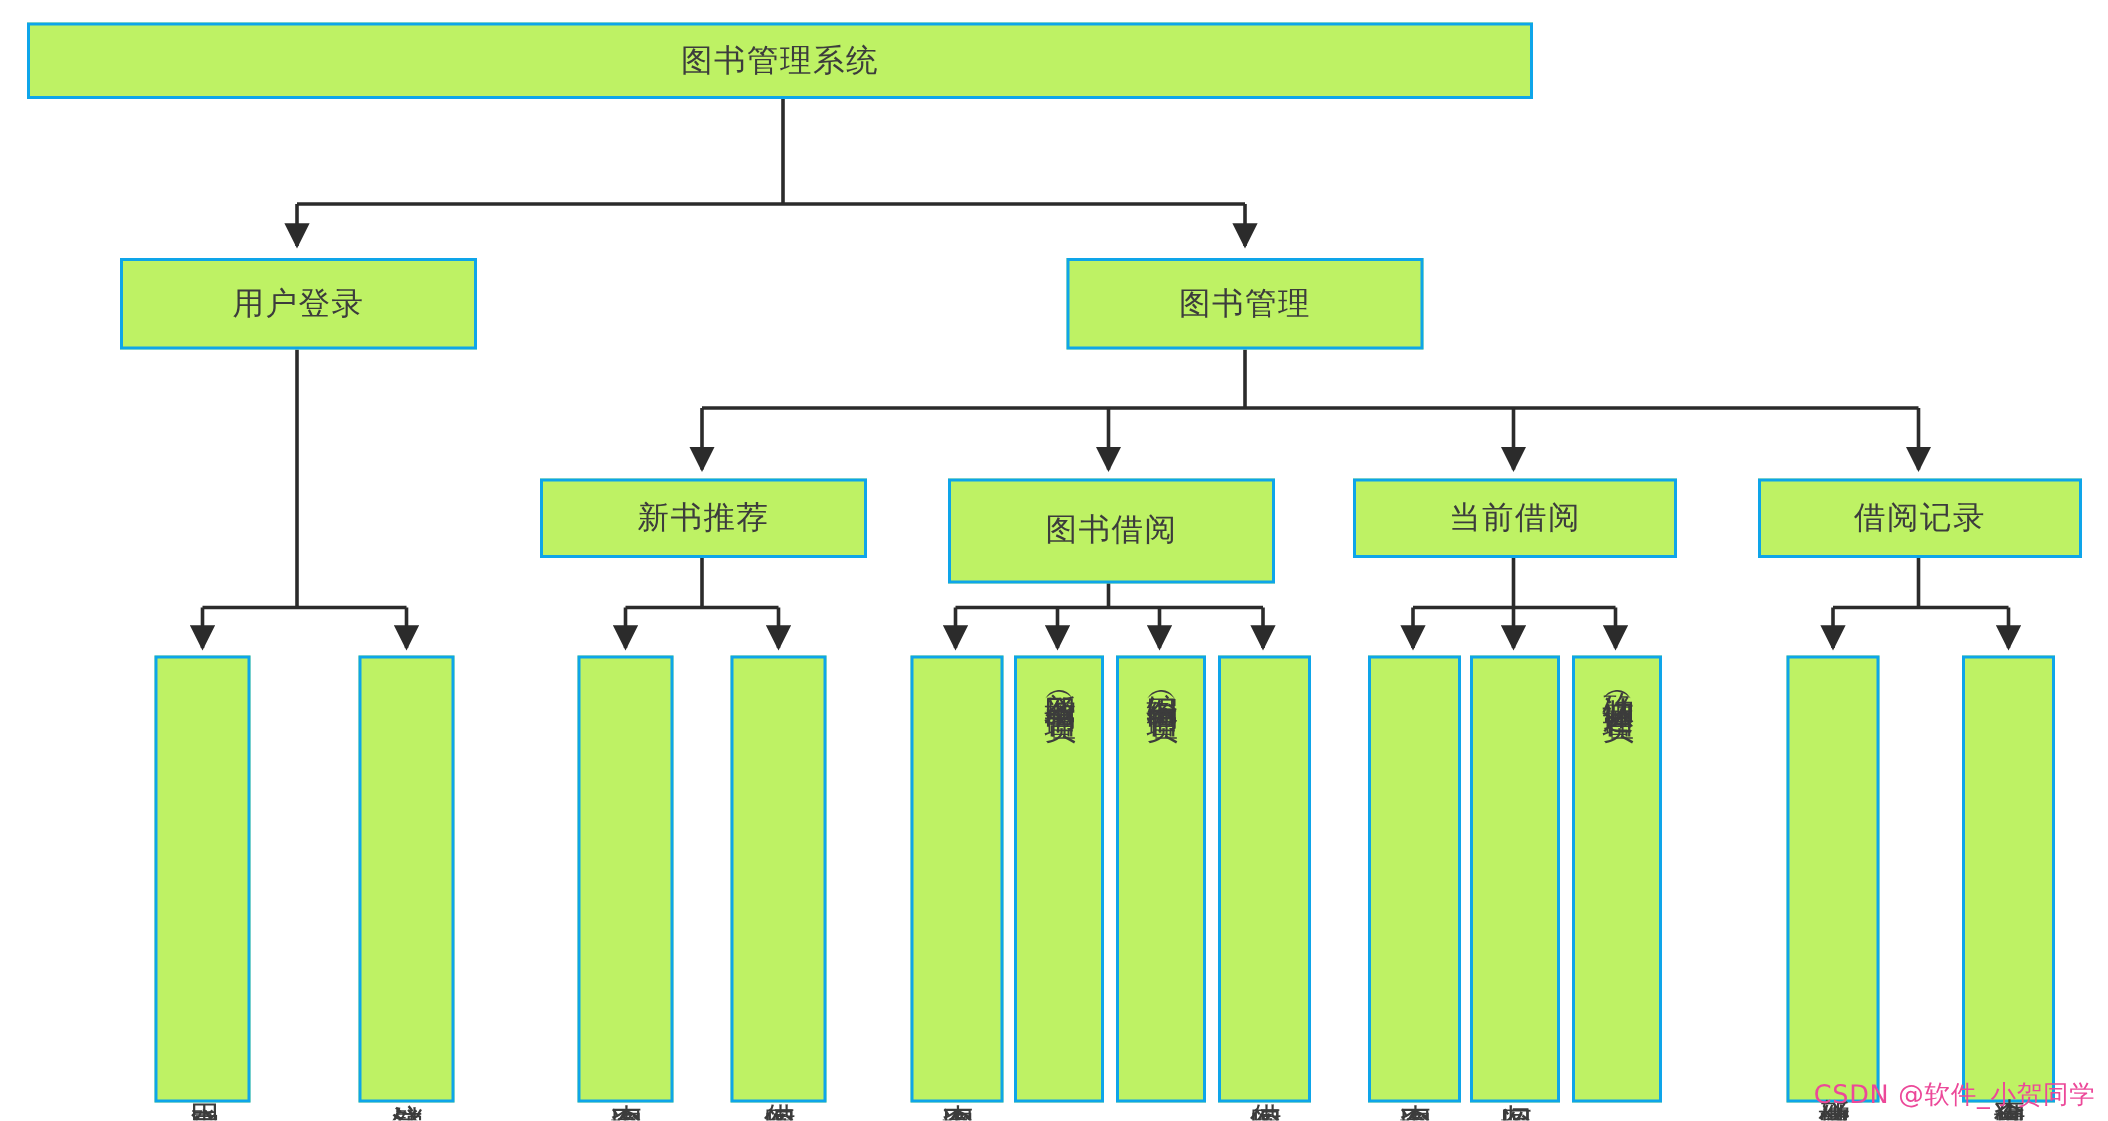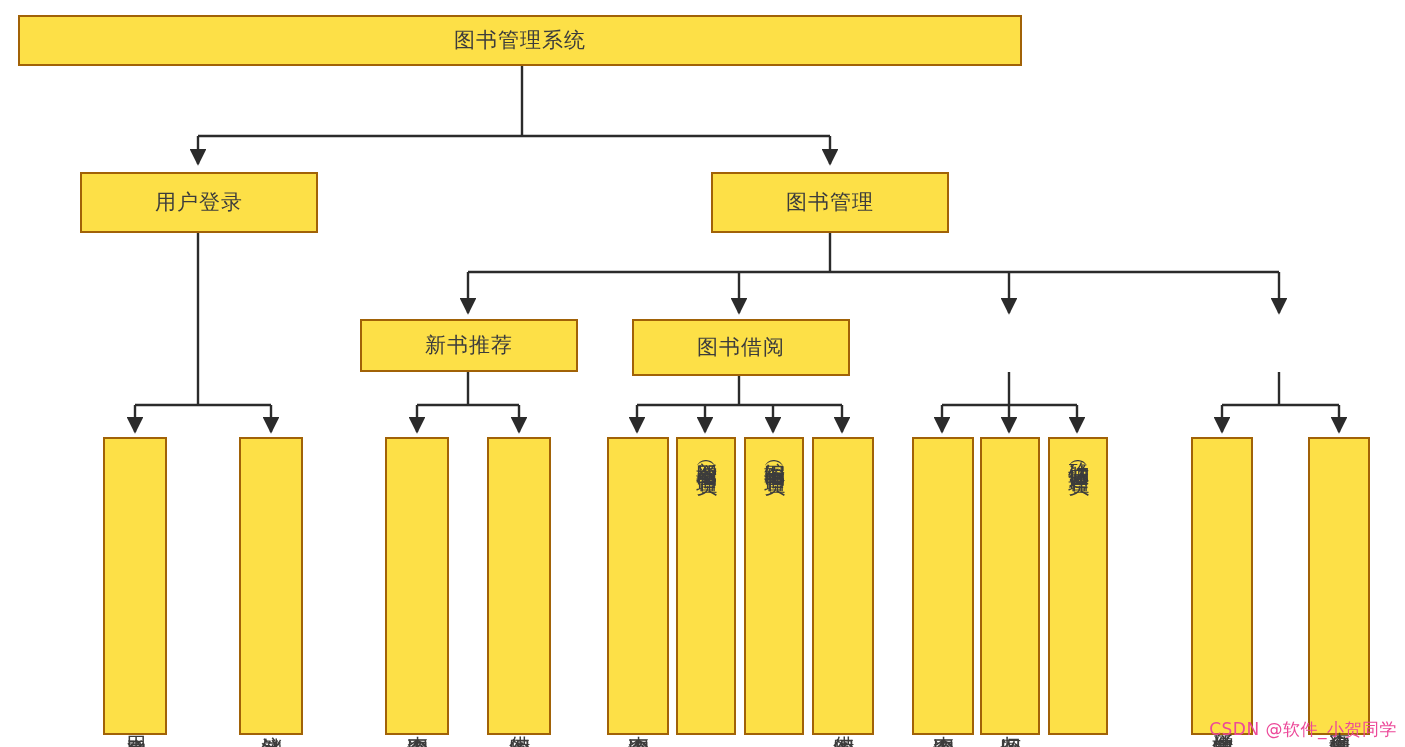--- a/index.html
+++ b/index.html
@@ -20,22 +20,22 @@
   svg#wires {
     position: absolute;
     left: 0;
     top: 0;
     width: 1405px;
     height: 747px;
   }
   .node {
     position: absolute;
     box-sizing: border-box;
-    border: 2px solid #a16207;
-    background: #fde047;
+    border: 2px solid #0ea5e9;
+    background: #bef264;
     display: flex;
     align-items: center;
     justify-content: center;
     color: #3c3c3c;
   }
   .node.h {
     font-size: 21px;
     line-height: 1.2;
     letter-spacing: 1px;
   }
@@ -130,22 +130,28 @@
   <div class="node h" style="left:80px; top:172px; width:238px; height:61px;">
     <span>用户登录</span>
   </div>
   <div class="node h" style="left:711px; top:172px; width:238px; height:61px;justify-content:center;">
     <span>图书管理</span>
   </div>
 
   <div class="node h" style="left:360px; top:319px; width:218px; height:53px;justify-content:center;">
     <span>新书推荐</span>
   </div>
-  <div class="node h" style="left:632px; top:319px; width:218px; height:57px;">
+  <div class="node h" style="left:632px; top:319px; width:218px; height:70px;">
     <span>图书借阅</span>
+  </div>
+  <div class="node h" style="left:902px; top:319px; width:216px; height:53px;">
+    <span>当前借阅</span>
+  </div>
+  <div class="node h" style="left:1172px; top:319px; width:216px; height:53px;">
+    <span>借阅记录</span>
   </div>
 
   <div class="node v" style="left:103px; top:437px; width:64px; height:298px;">
     <span class="vtext">用户登录</span>
   </div>
   <div class="node v" style="left:239px; top:437px; width:64px; height:298px;">
     <span class="vtext">注销登录</span>
   </div>
 
   <div class="node v" style="left:385px; top:437px; width:64px; height:298px;">

